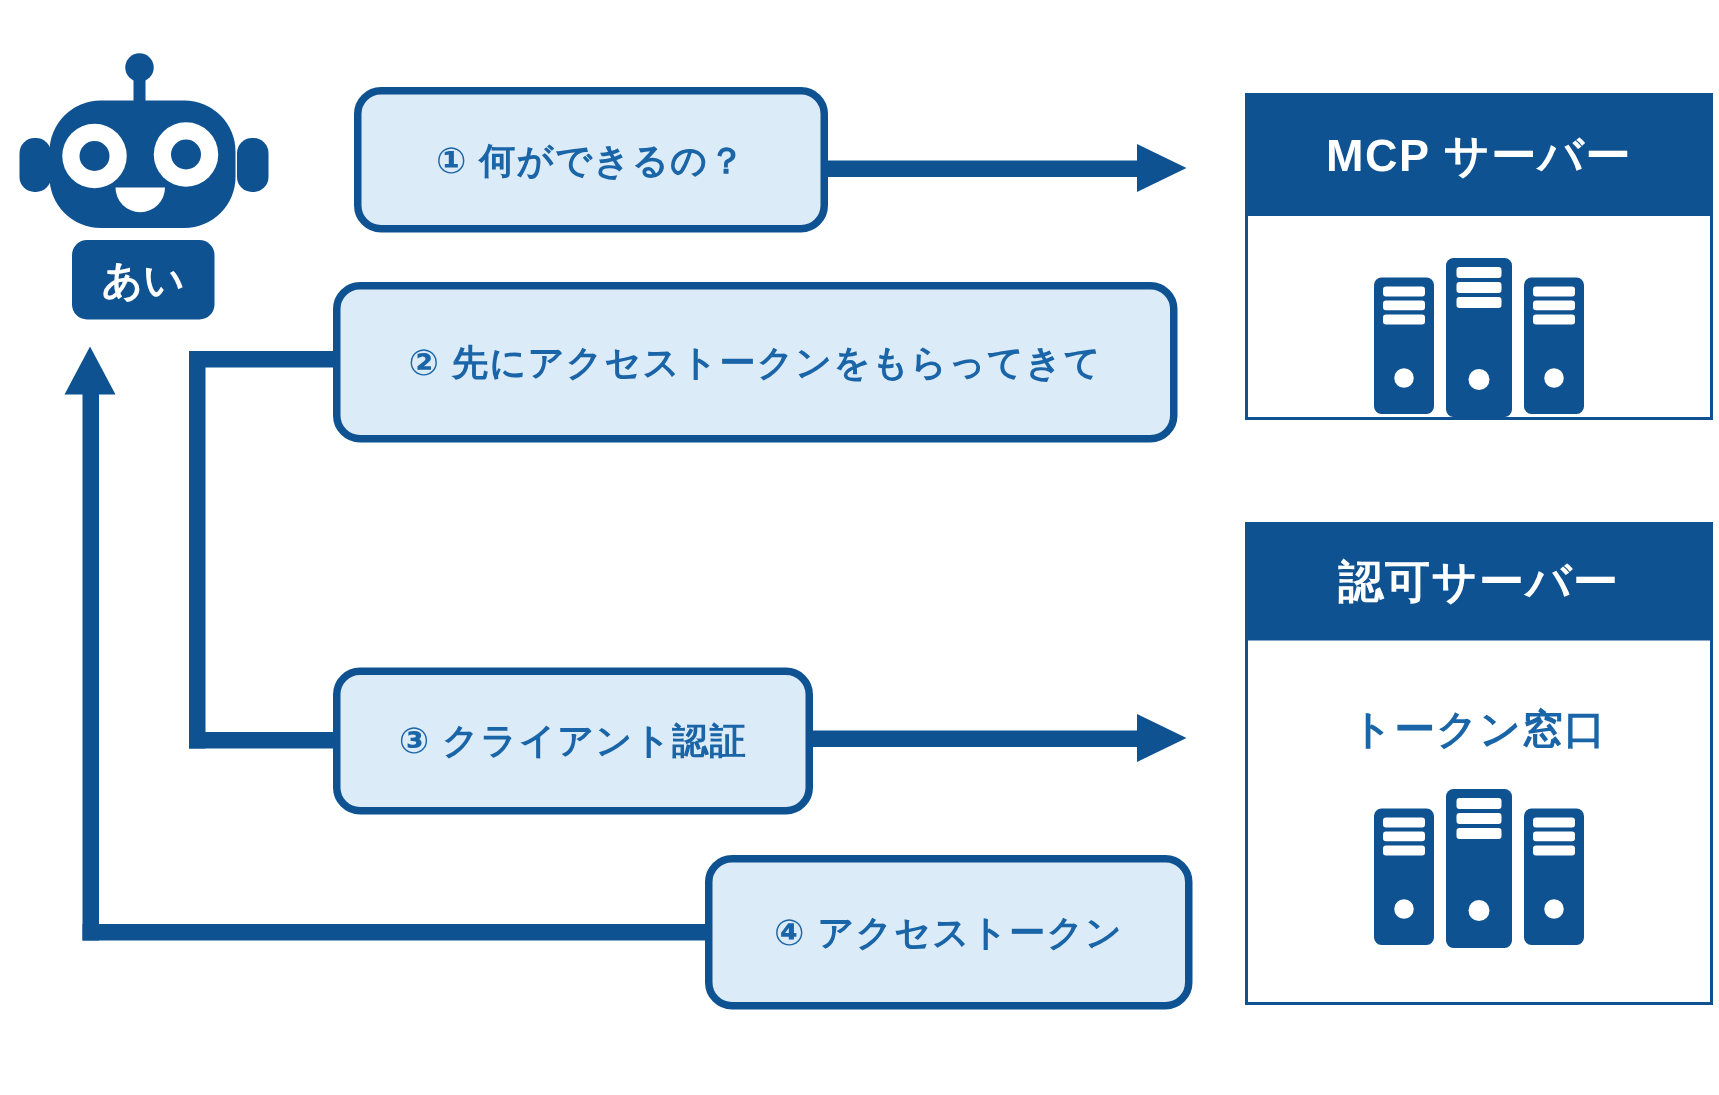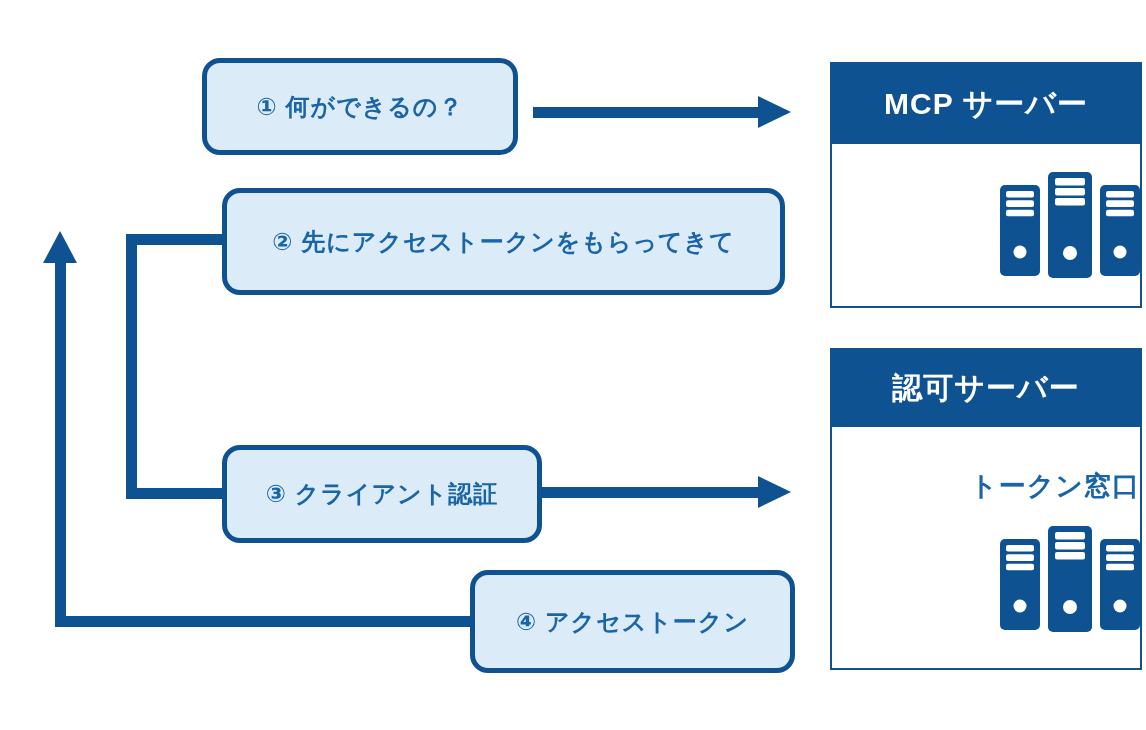--- a/index.html
+++ b/index.html
@@ -26,21 +26,21 @@
     border-radius: 18px;
     display: flex;
     align-items: center;
     justify-content: center;
     color: var(--text-blue);
     font-size: 24px;
     font-weight: 600;
     letter-spacing: 1px;
     white-space: nowrap;
   }
-  .bubble-1 { left: 202px; top: 58px;  width: 316px; height: 97px; }
+  .bubble-1 { left: 236px; top: 58px;  width: 316px; height: 97px; }
   .bubble-2 { left: 222px; top: 188px; width: 563px; height: 107px; }
   .bubble-3 { left: 222px; top: 445px; width: 320px; height: 98px; }
   .bubble-4 { left: 470px; top: 570px; width: 325px; height: 103px; }
 
   
   .line { position: absolute; background: var(--primary); }
   .head-right {
     position: absolute; width: 0; height: 0;
     border-top: 16px solid transparent;
     border-bottom: 16px solid transparent;
@@ -53,39 +53,39 @@
     border-bottom: 32px solid var(--primary);
   }
 
   
   .server-card {
     position: absolute;
     box-sizing: border-box;
     background: #ffffff;
     border: 2px solid var(--primary);
   }
-  .server-card-mcp  { left: 830px; top: 62px;  width: 312px; height: 246px; }
+  .server-card-mcp  { left: 830px; top: 62px;  width: 312px; height: 218px; }
   .server-card-auth { left: 830px; top: 348px; width: 312px; height: 322px; }
   .server-header {
     background: var(--primary);
     color: #ffffff;
     display: flex;
     align-items: center;
     justify-content: center;
     font-size: 30px;
     font-weight: bold;
     letter-spacing: 1px;
     white-space: nowrap;
   }
   .server-card-mcp  .server-header { height: 80px; }
   .server-card-auth .server-header { height: 77px; font-family: Liberation Mono, monospace; }
   .server-body {
     display: flex;
     flex-direction: column;
-    align-items: flex-end;
+    align-items: center;
     justify-content: center;
   }
   .server-card-mcp  .server-body { height: 162px; }
   .server-card-auth .server-body { height: 241px; padding-top: 2px; }
   .token-label {
     color: var(--text-blue);
     font-size: 27px;
     font-weight: bold;
     letter-spacing: 1px;
     margin-bottom: 22px;
@@ -116,20 +116,36 @@
   <div class="line" style="left:126px; top:234px; width:11px; height:265px;"></div>
   <div class="line" style="left:126px; top:488px; width:96px; height:11px;"></div>
 
   <div class="line" style="left:542px; top:487px; width:219px; height:11px;"></div>
   <div class="head-right" style="left:758px; top:476px;"></div>
 
   <div class="line" style="left:55px; top:616px; width:415px; height:11px;"></div>
   <div class="line" style="left:55px; top:260px; width:11px; height:367px;"></div>
   <div class="head-up" style="left:43px; top:231px;"></div>
 
+  <div class="robot">
+    <svg width="186" height="186" viewBox="0 0 186 186">
+      <circle class="fill-primary" cx="85" cy="15" r="9.5"></circle>
+      <rect class="fill-primary" x="81" y="18" width="8" height="26"></rect>
+      <rect class="fill-primary" x="5" y="62" width="21" height="36" rx="10"></rect>
+      <rect class="fill-primary" x="150" y="62" width="21" height="36" rx="10"></rect>
+      <rect class="fill-primary" x="25" y="37" width="124" height="85" rx="34"></rect>
+      <circle class="fill-white" cx="55" cy="74" r="21.5"></circle>
+      <circle class="fill-white" cx="116" cy="73" r="21.5"></circle>
+      <circle class="fill-primary" cx="55" cy="74" r="10"></circle>
+      <circle class="fill-primary" cx="116" cy="73" r="10"></circle>
+      <path class="fill-white" d="M 69 95 A 16.5 16.5 0 0 0 102 95 Z"></path>
+      <rect class="fill-primary" x="40" y="130" width="95" height="53" rx="10"></rect>
+      <text class="robot-label-text" x="87.5" y="166" text-anchor="middle">あい</text>
+    </svg>
+  </div>
 
   <div class="bubble bubble-1">
     <span>① 何ができるの？</span>
   </div>
   <div class="bubble bubble-2">
     <span>② 先にアクセストークンをもらってきて</span>
   </div>
   <div class="bubble bubble-3">
     <span>③ クライアント認証</span>
   </div>

